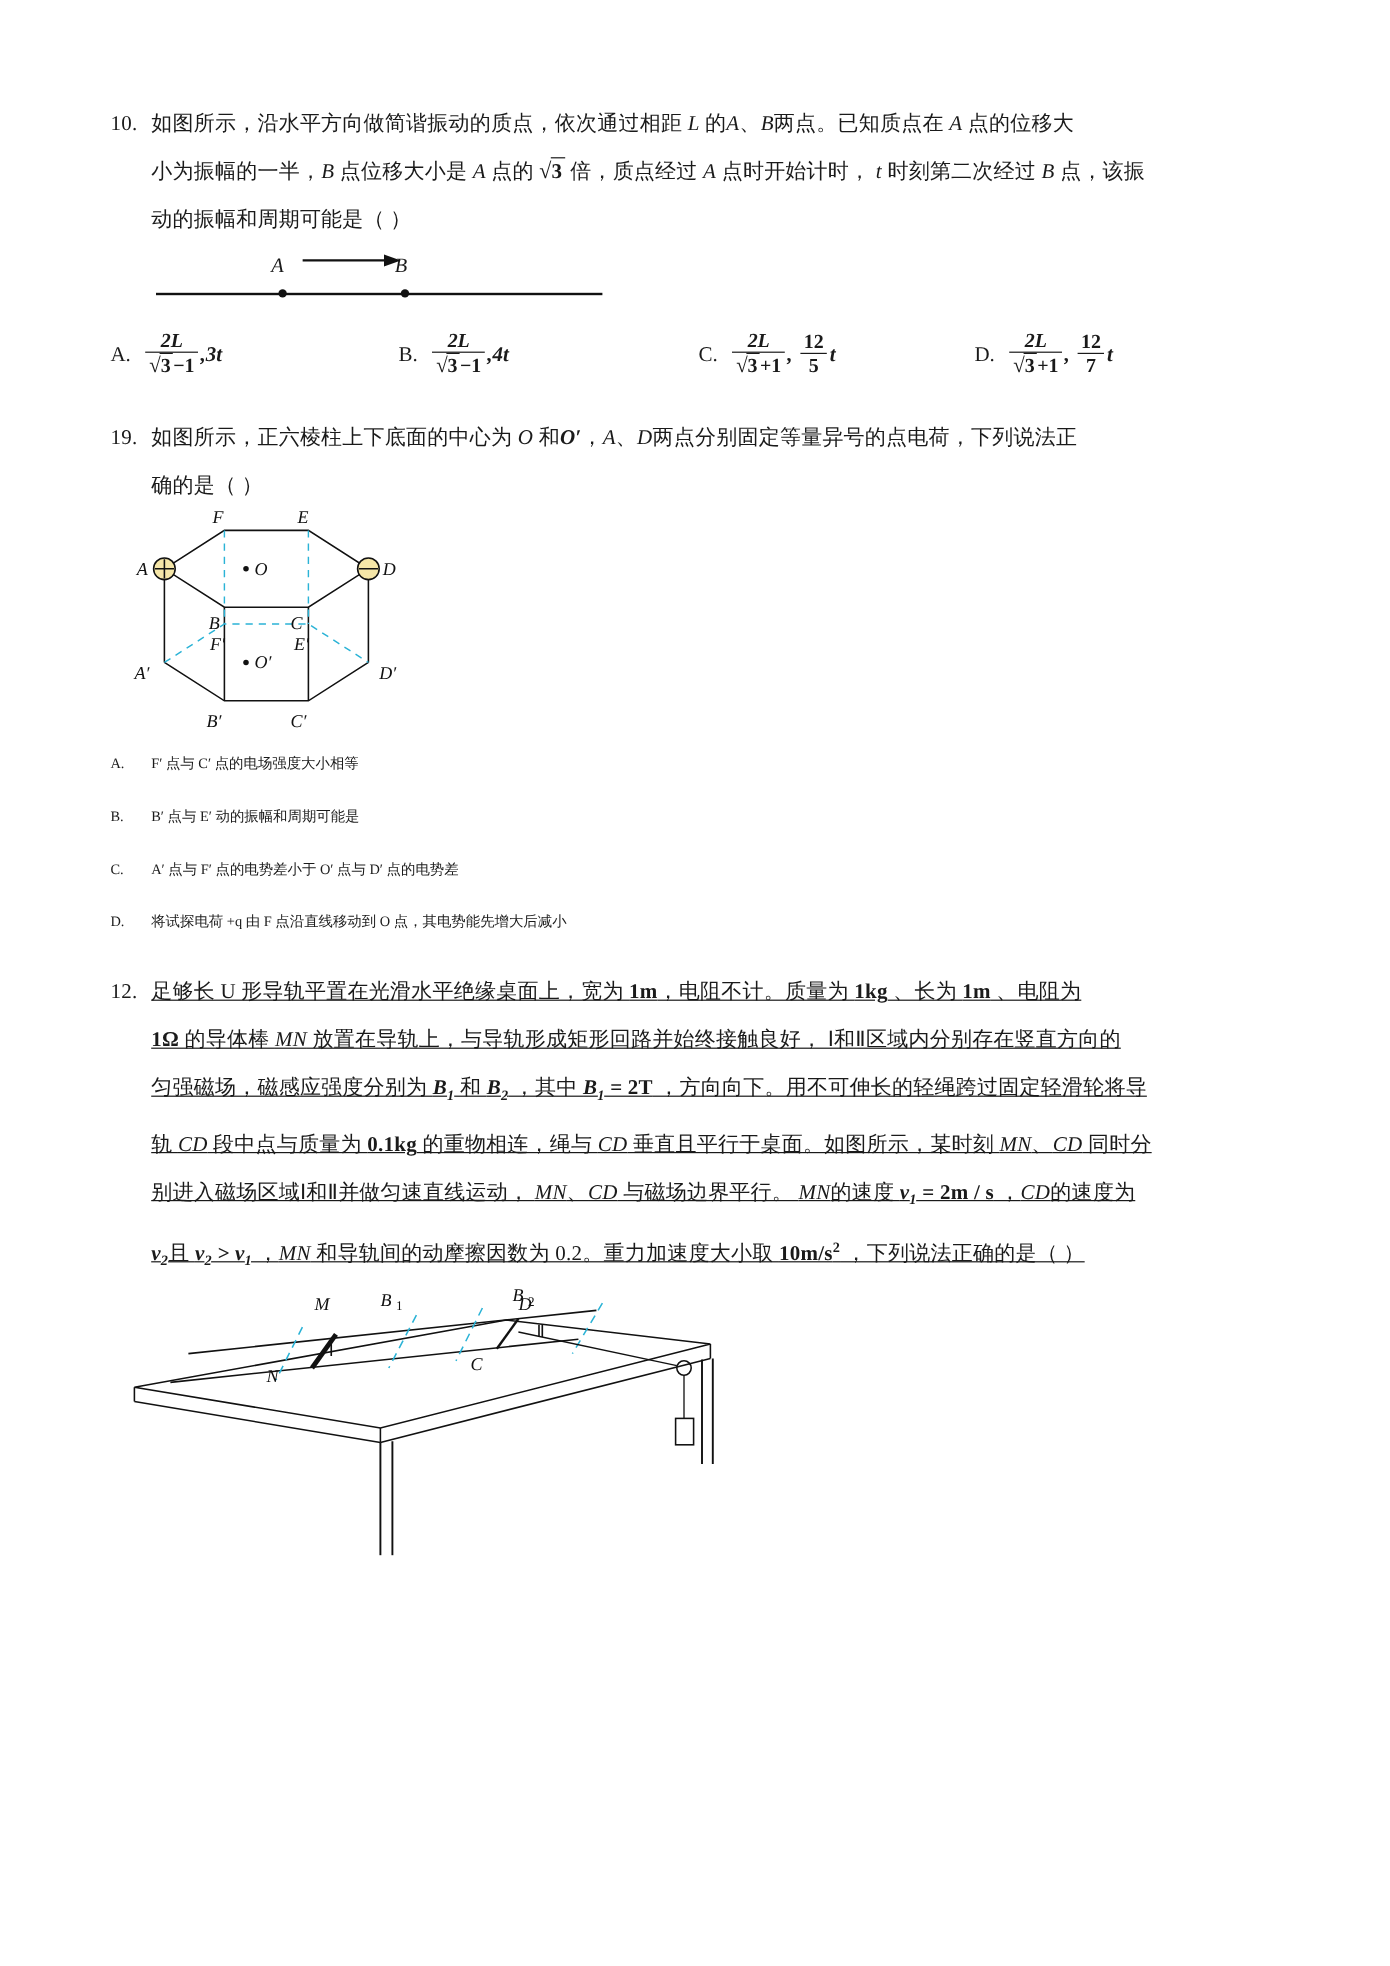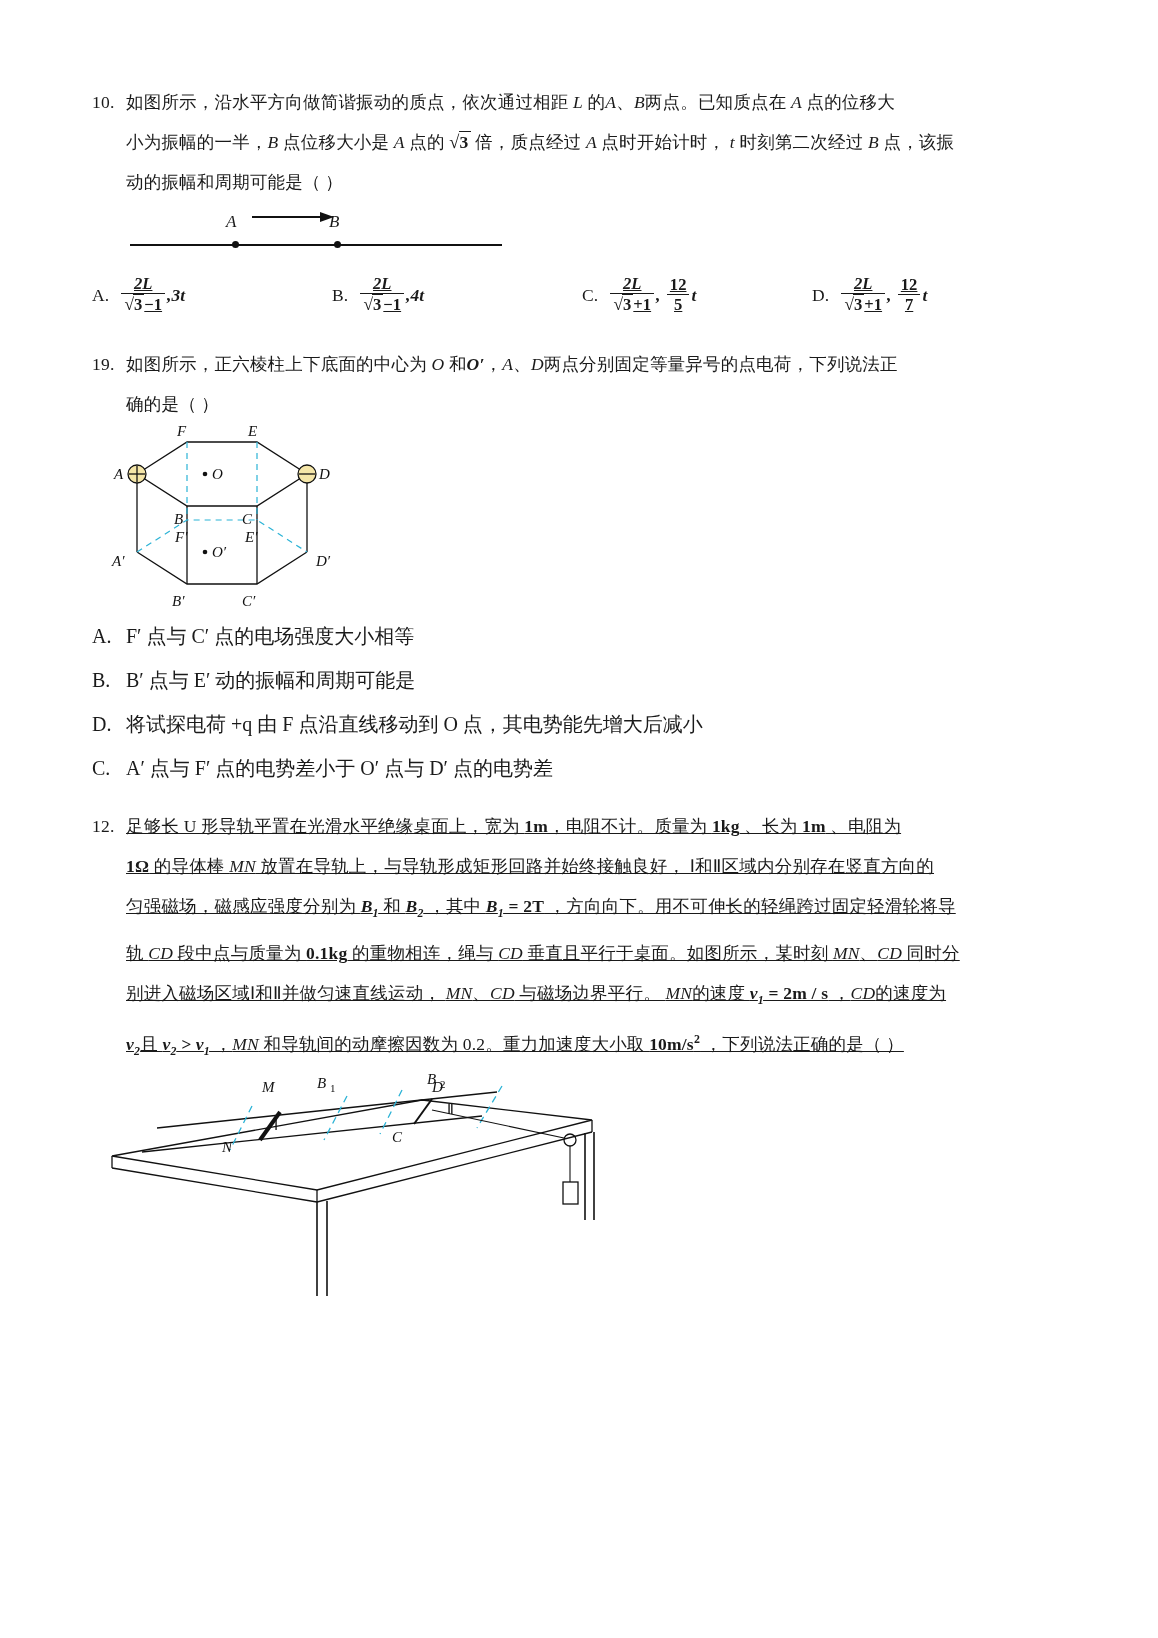--- a/index.html
+++ b/index.html
@@ -45,21 +45,20 @@
   sup { font-size: 0.68em; }
 
   
   .frac {
     display: inline-block;
     vertical-align: -0.55em;
     text-align: center;
     line-height: 1.15;
     font-size: 0.95em;
     margin: 0 2px;
-    text-decoration: underline;
   }
   .frac .num { display: block; border-bottom: 1.4px solid #1a1a1a; padding: 0 3px; }
   .frac .den { display: block; padding: 0 3px; }
 
   
   .sqrt { display: inline-block; white-space: nowrap; }
   .sqrt .rad { font-size: 1.05em; }
   .sqrt .bar {
     border-top: 1.3px solid #1a1a1a;
     padding: 0 2px 0 1px;
@@ -73,21 +72,21 @@
     margin-top: 4px;
   }
   .opt {
     position: absolute;
     font-size: 17.5px;
     white-space: nowrap;
   }
   .opt .lbl { margin-right: 6px; }
 
   .opt-list .opt-item {
-    font-size: 20px;
+    font-size: 12px;
     line-height: 44px;
   }
   .opt-list .olbl { display: inline-block; width: 34px; }
 
   
   .fig-line {
     position: relative;
     height: 62px;
     margin-left: 20px;
   }
@@ -259,24 +258,24 @@
       </div>
 
       <div class="opt-list">
         <div class="opt-item">
           <span class="olbl">A.</span><span>F′ 点与 C′ 点的电场强度大小相等</span>
         </div>
         <div class="opt-item">
           <span class="olbl">B.</span><span>B′ 点与 E′ 动的振幅和周期可能是</span>
         </div>
         <div class="opt-item">
+          <span class="olbl">C.</span><span>A′ 点与 F′ 点的电势差小于 O′ 点与 D′ 点的电势差</span>
+        </div>
+        <div class="opt-item">
           <span class="olbl">D.</span><span>将试探电荷 +q 由 F 点沿直线移动到 O 点，其电势能先增大后减小</span>
-        </div>
-        <div class="opt-item">
-          <span class="olbl">C.</span><span>A′ 点与 F′ 点的电势差小于 O′ 点与 D′ 点的电势差</span>
         </div>
       </div>
     </div>
 
     <div class="q-block" style="margin-top:16px;text-decoration:underline;">
       <div class="q-line">
         <span class="q-num">12.</span>足够长 U 形导轨平置在光滑水平绝缘桌面上，宽为 <span class="bold">1m</span>，电阻不计。质量为 <span class="bold">1kg</span> 、长为 <span class="bold">1m</span> 、电阻为
       </div>
       <div class="q-line indent">
         <span class="bold">1Ω</span> 的导体棒 <span class="it">MN</span> 放置在导轨上，与导轨形成矩形回路并始终接触良好，  Ⅰ和Ⅱ区域内分别存在竖直方向的

